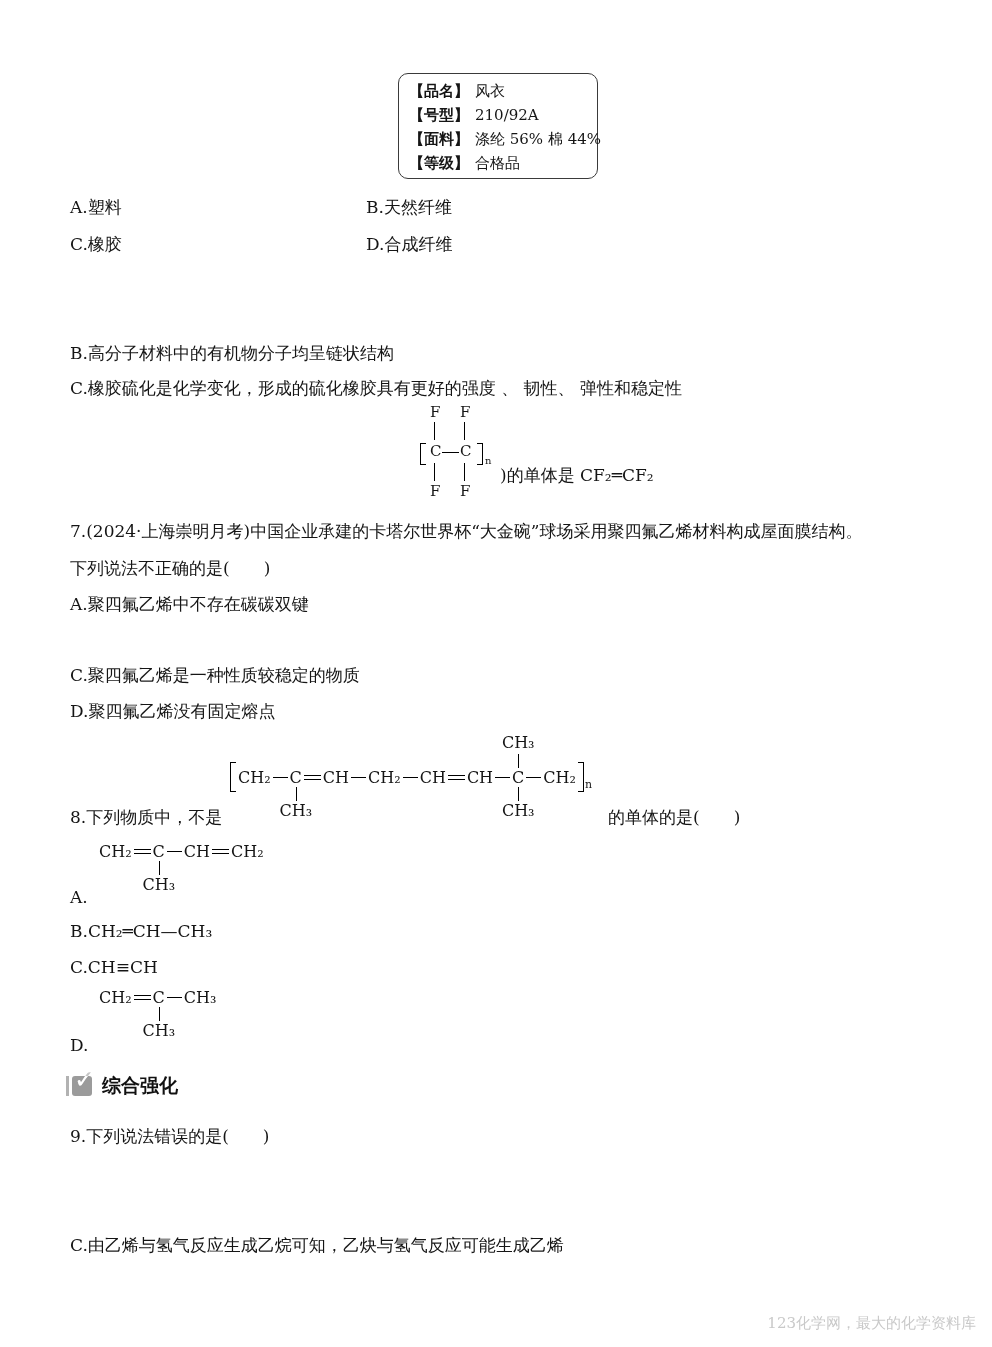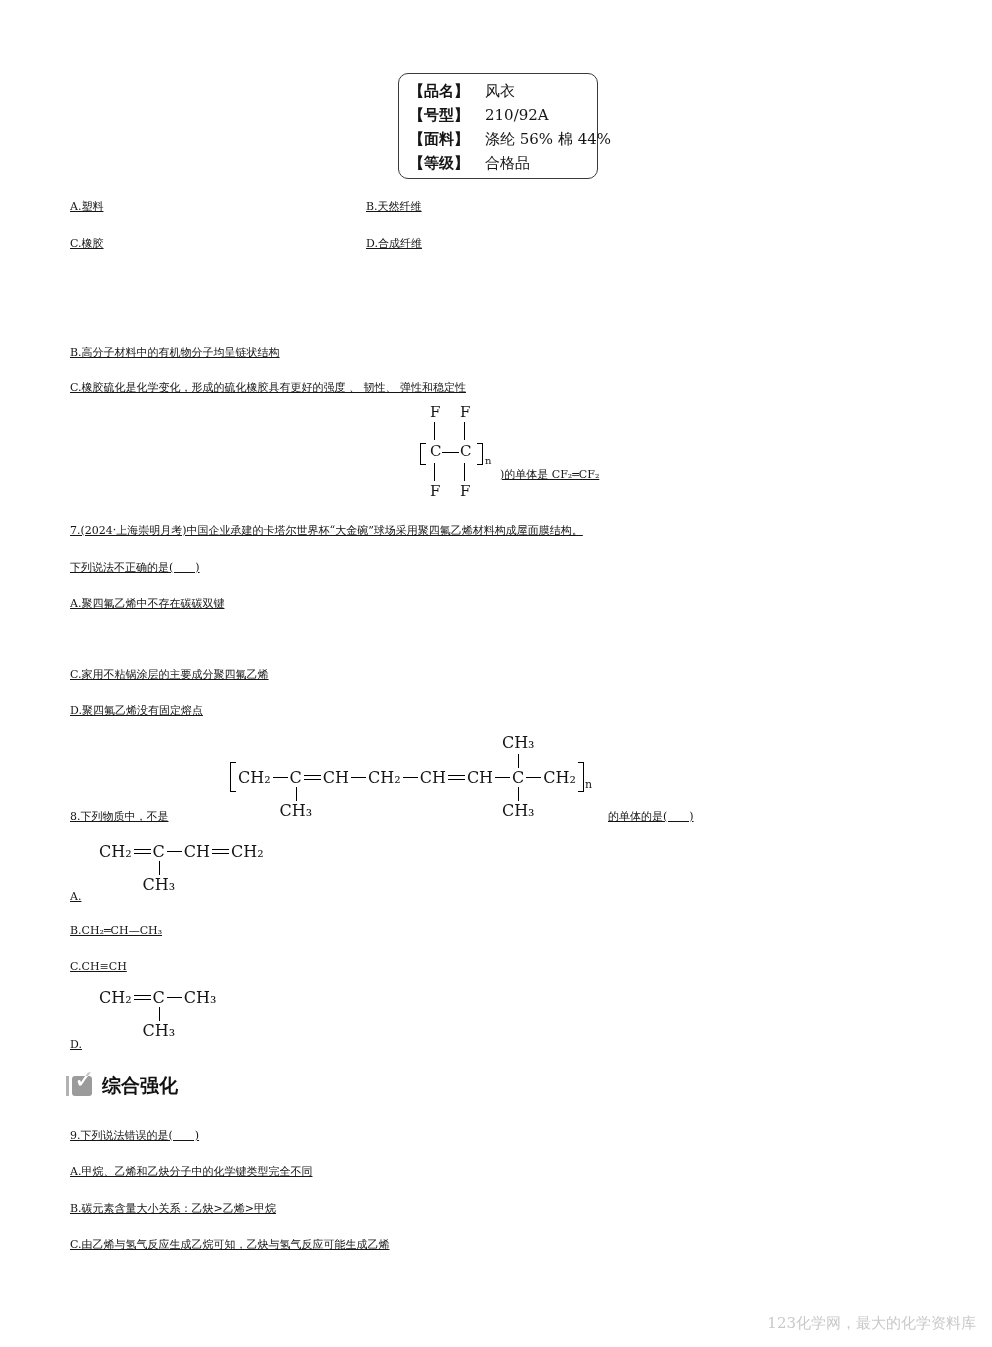--- a/index.html
+++ b/index.html
@@ -1,24 +1,24 @@
 <!DOCTYPE html>
 <html><head>
 <meta charset="utf-8">
 <style>
   html,body{margin:0;padding:0;background:#fff;}
   .page{position:relative;width:992px;height:1347px;background:#ffffff;overflow:hidden;
         font-family:"DejaVu Serif","Liberation Serif",serif;color:#151515;}
-  .line{position:absolute;left:70px;white-space:pre;font-size:11px;line-height:22px;text-decoration:underline;}
+  .line{position:absolute;left:70px;white-space:pre;font-size:17px;line-height:22px;}
   
   .label-box{position:absolute;left:398px;top:73px;width:200px;height:106px;
              border:1.6px solid #3a3a3a;border-radius:10px;padding:5px 10px;box-sizing:border-box;}
   .label-row{display:flex;line-height:24px;font-size:15px;white-space:pre;}
   .label-row .k{font-weight:bold;}
-  .label-row .v{margin-left:16px;}
+  .label-row .v{margin-left:6px;}
   
   .chemstruct{position:absolute;}
   .chemstruct .at{position:absolute;font-size:15px;line-height:18px;}
   .chemstruct .vb{position:absolute;width:1px;background:#000;}
   .chemstruct .hb2{position:absolute;height:1px;background:#000;}
   .chemstruct .brl{position:absolute;width:5px;border-left:1.5px solid #000;border-top:1.5px solid #000;border-bottom:1.5px solid #000;}
   .chemstruct .brr{position:absolute;width:5px;border-right:1.5px solid #000;border-top:1.5px solid #000;border-bottom:1.5px solid #000;}
   .chemstruct .nsub{position:absolute;font-size:10px;}
   .chemflex{position:absolute;display:flex;align-items:center;}
   .chemflex .at2{font-size:16px;line-height:19px;padding:0 2px;white-space:nowrap;}
@@ -92,21 +92,21 @@
     <div class="vb" style="left:44px;top:60px;height:18px;"></div>
     <span class="at" style="left:10px;top:79px;">F</span>
     <span class="at" style="left:40px;top:79px;">F</span>
   </div>
 
   <span class="line" style="top:464px;left:500px;">)的单体是 CF₂═CF₂</span>
 
   <span class="line" style="top:520px;">7.(2024·上海崇明月考)中国企业承建的卡塔尔世界杯“大金碗”球场采用聚四氟乙烯材料构成屋面膜结构。</span>
   <span class="line" style="top:557px;">下列说法不正确的是(　　)</span>
   <span class="line" style="top:593px;">A.聚四氟乙烯中不存在碳碳双键</span>
-  <span class="line" style="top:664px;">C.家用不粘锅涂层的主要成分聚四氟乙烯</span>
+  <span class="line" style="top:664px;">C.聚四氟乙烯是一种性质较稳定的物质</span>
   <span class="line" style="top:700px;">D.聚四氟乙烯没有固定熔点</span>
 
   <div class="chemflex" style="left:230px;top:762px;">
     <div class="brl2"></div>
     <span class="at2">CH₂</span>
     <div class="sb"></div>
     <span class="at2 rel"><span>C</span><span class="bdown"></span><span class="ldown">CH₃</span></span>
     <div class="db"></div>
     <span class="at2">CH</span>
     <div class="sb"></div>
@@ -155,20 +155,18 @@
       <div class="box"></div>
       <div class="chk-out">✓</div>
       <div class="clip">
           <span>✓</span>
         </div>
     </div>
     <span class="sec-title">综合强化</span>
   </div>
 
   <span class="line" style="top:1125px;">9.下列说法错误的是(　　)</span>
-  <span class="line" style="top:1161px;">A.甲烷、乙烯和乙炔分子中的化学键类型完全不同</span>
-  <span class="line" style="top:1198px;">B.碳元素含量大小关系：乙炔&gt;乙烯&gt;甲烷</span>
   <span class="line" style="top:1234px;">C.由乙烯与氢气反应生成乙烷可知，乙炔与氢气反应可能生成乙烯</span>
 
 
   <div class="watermark">123化学网，最大的化学资料库</div>
 
 </div>
 
 </body></html>

